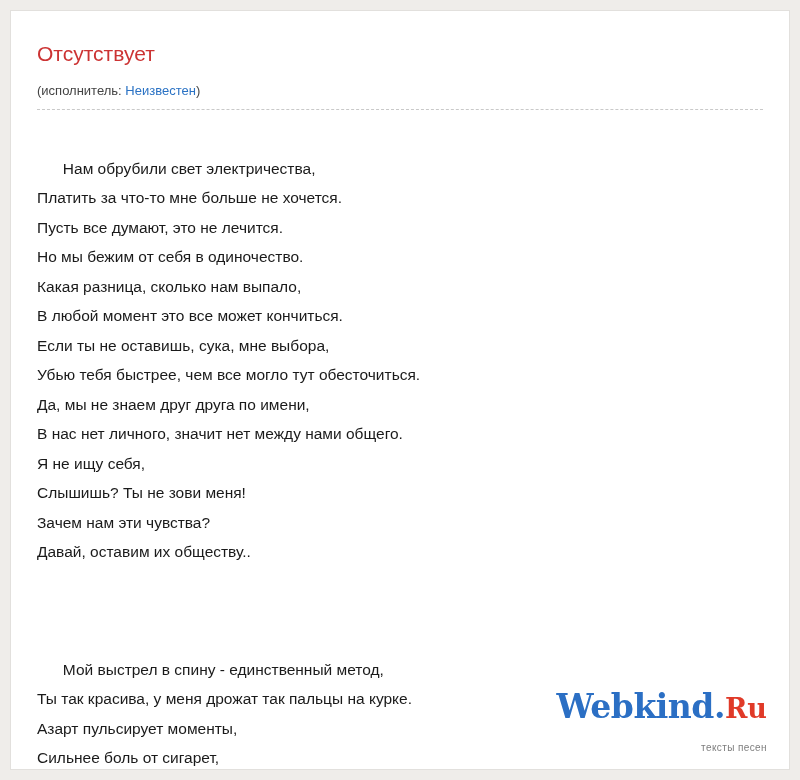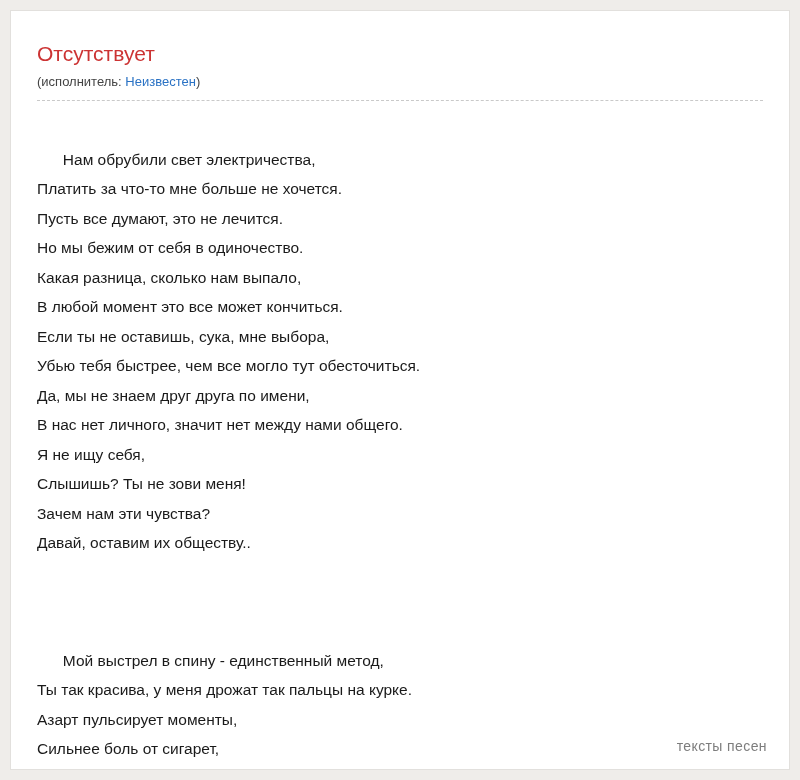--- a/index.html
+++ b/index.html
@@ -27,21 +27,21 @@
   .inner {
     position: absolute;
     left: 26px;
     top: 30px;
     right: 26px;
   }
   .song-title {
     font-size: 21px;
     color: #cc3333;
     font-weight: normal;
-    margin: 0 0 6px 0;
+    margin: 0 0 15px 0;
     line-height: 26px;
   }
   .artist-line {
     font-size: 13px;
     color: #444444;
     line-height: 18px;
     padding-bottom: 9px;
     border-bottom: 1px dashed #c9c9c9;
   }
   .artist-link {
@@ -73,22 +73,22 @@
     color: #2b6fc4;
     letter-spacing: -0.5px;
   }
   .logo-ru {
     font-family: "DejaVu Serif", serif;
     font-weight: bold;
     font-size: 27px;
     color: #e03a28;
   }
   .logo-sub {
-    margin-top: 3px;
-    font-size: 14px;
+    margin-top: 20px;
+    font-size: 10px;
     color: #7d7d7d;
     letter-spacing: 0.4px;
   }
 </style>
 </head>
 <body>
 
 <div class="page">
   <div class="inner">
 
@@ -122,15 +122,18 @@
 Комнату рвет звук депрессивный Хеви Метл!
 Вера бессмысленна, слишком капризна,
 Больная тварь, променяна на шумных в писках!
 И я отсыпал на последний выстрел,
 С улыбкой, она возьмет, и совершит убийство!</span>
     </div>
 
   </div>
 
   <div class="logo">
+    <div>
+      <span class="logo-main">Webkind</span><span class="logo-main dot">.</span><span class="logo-ru">Ru</span>
+    </div>
     <div class="logo-sub">тексты песен</div>
   </div>
 </div>
 
 </body></html>

